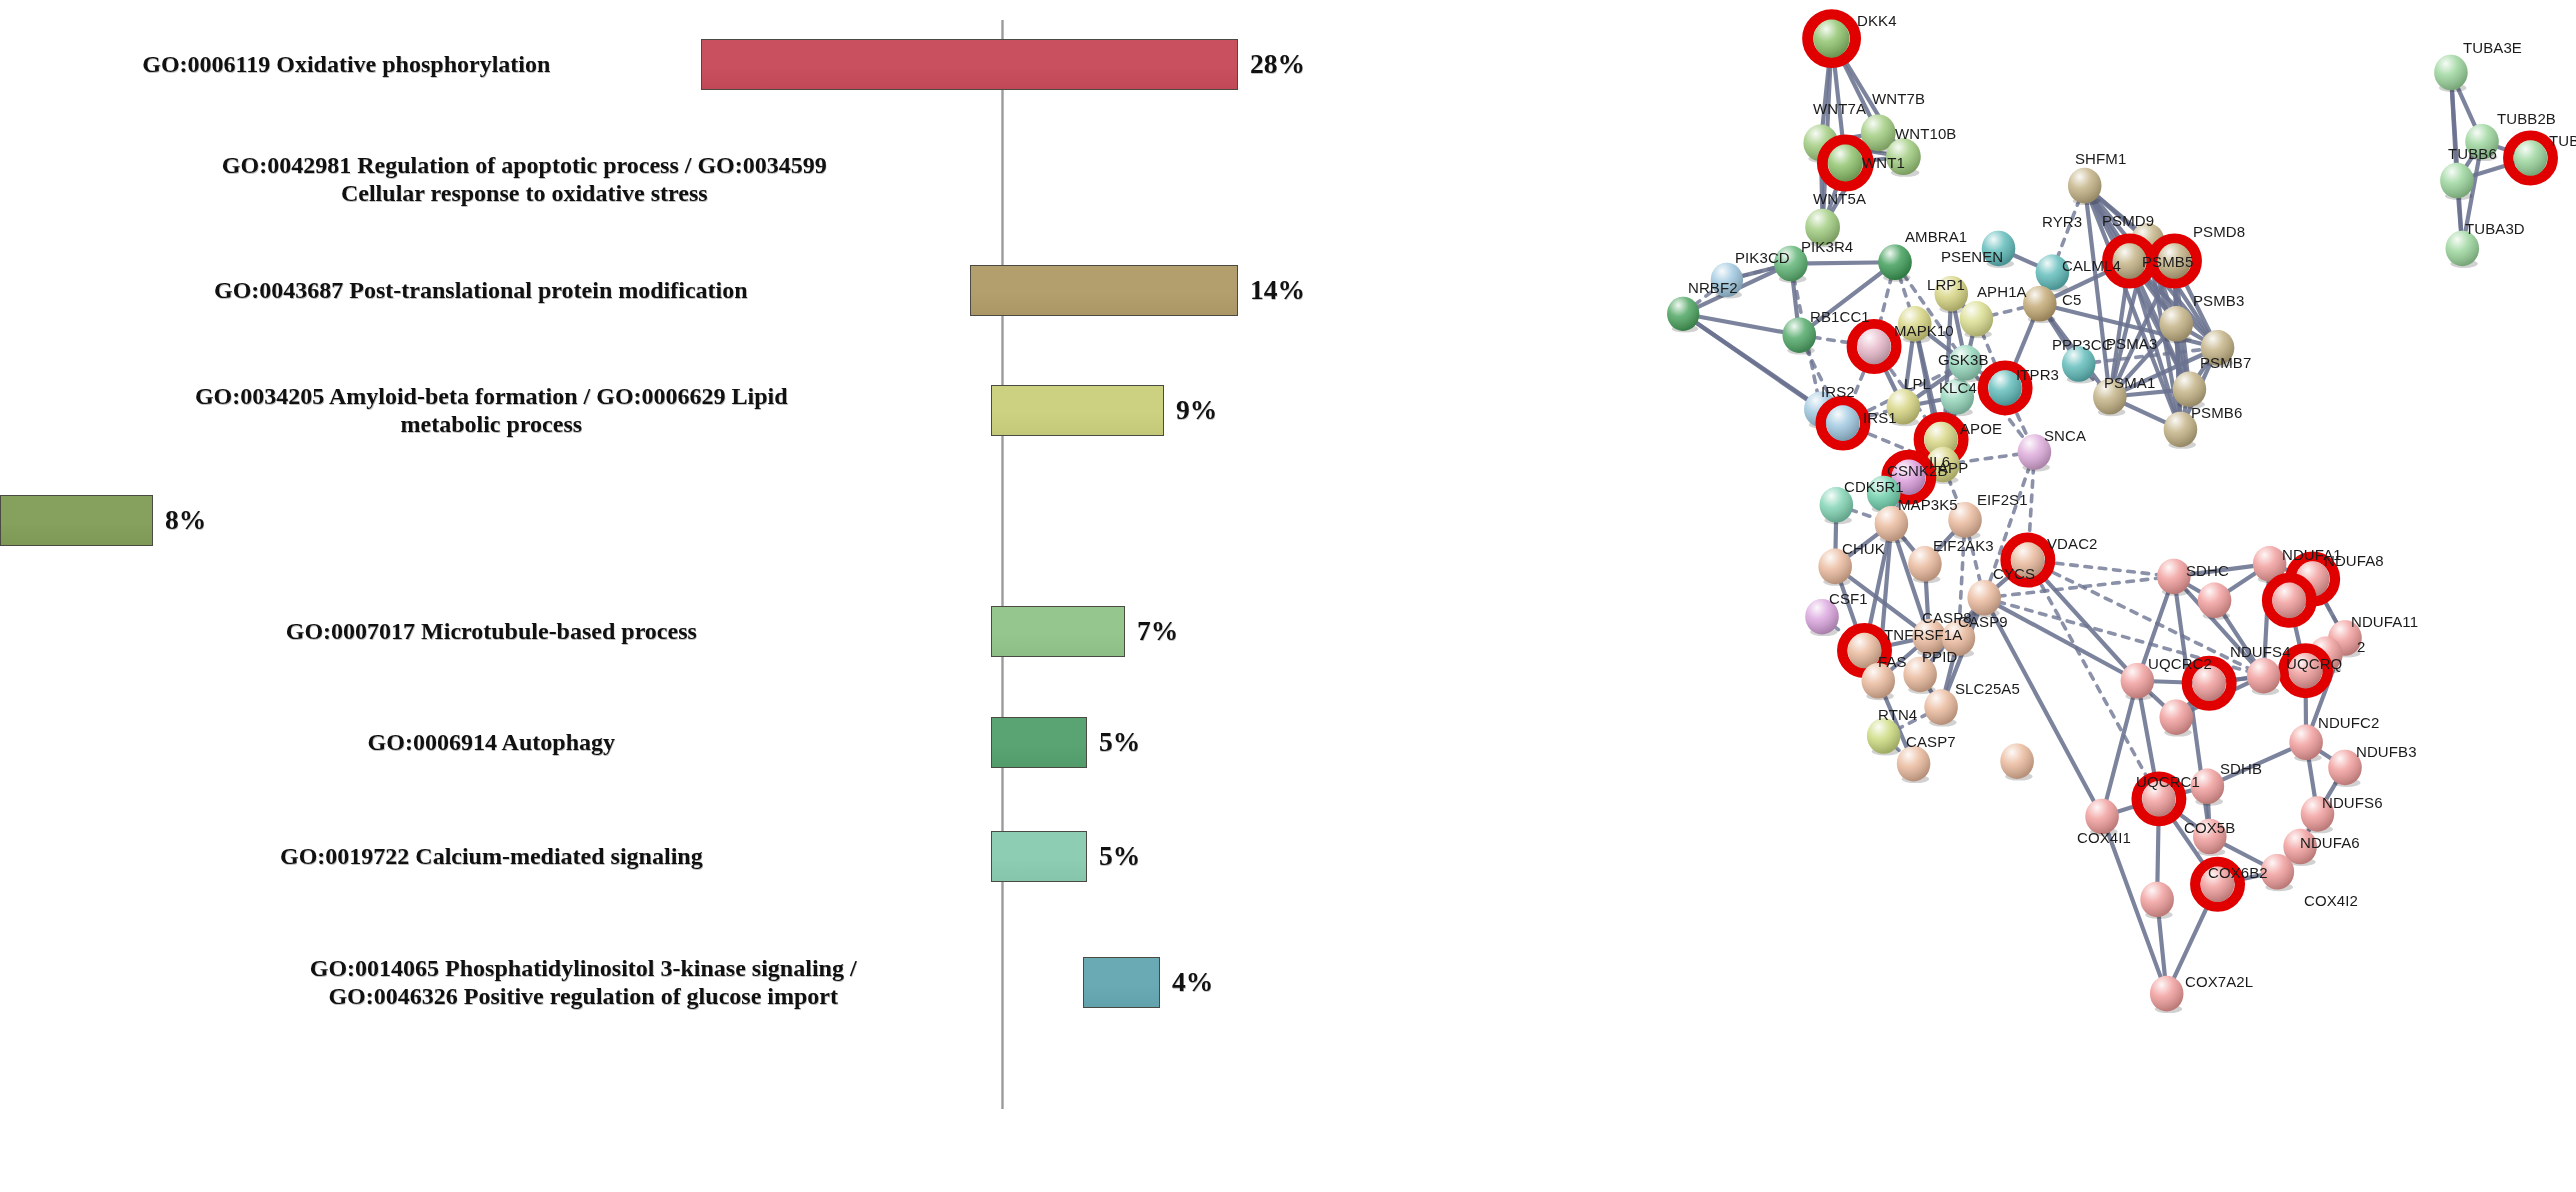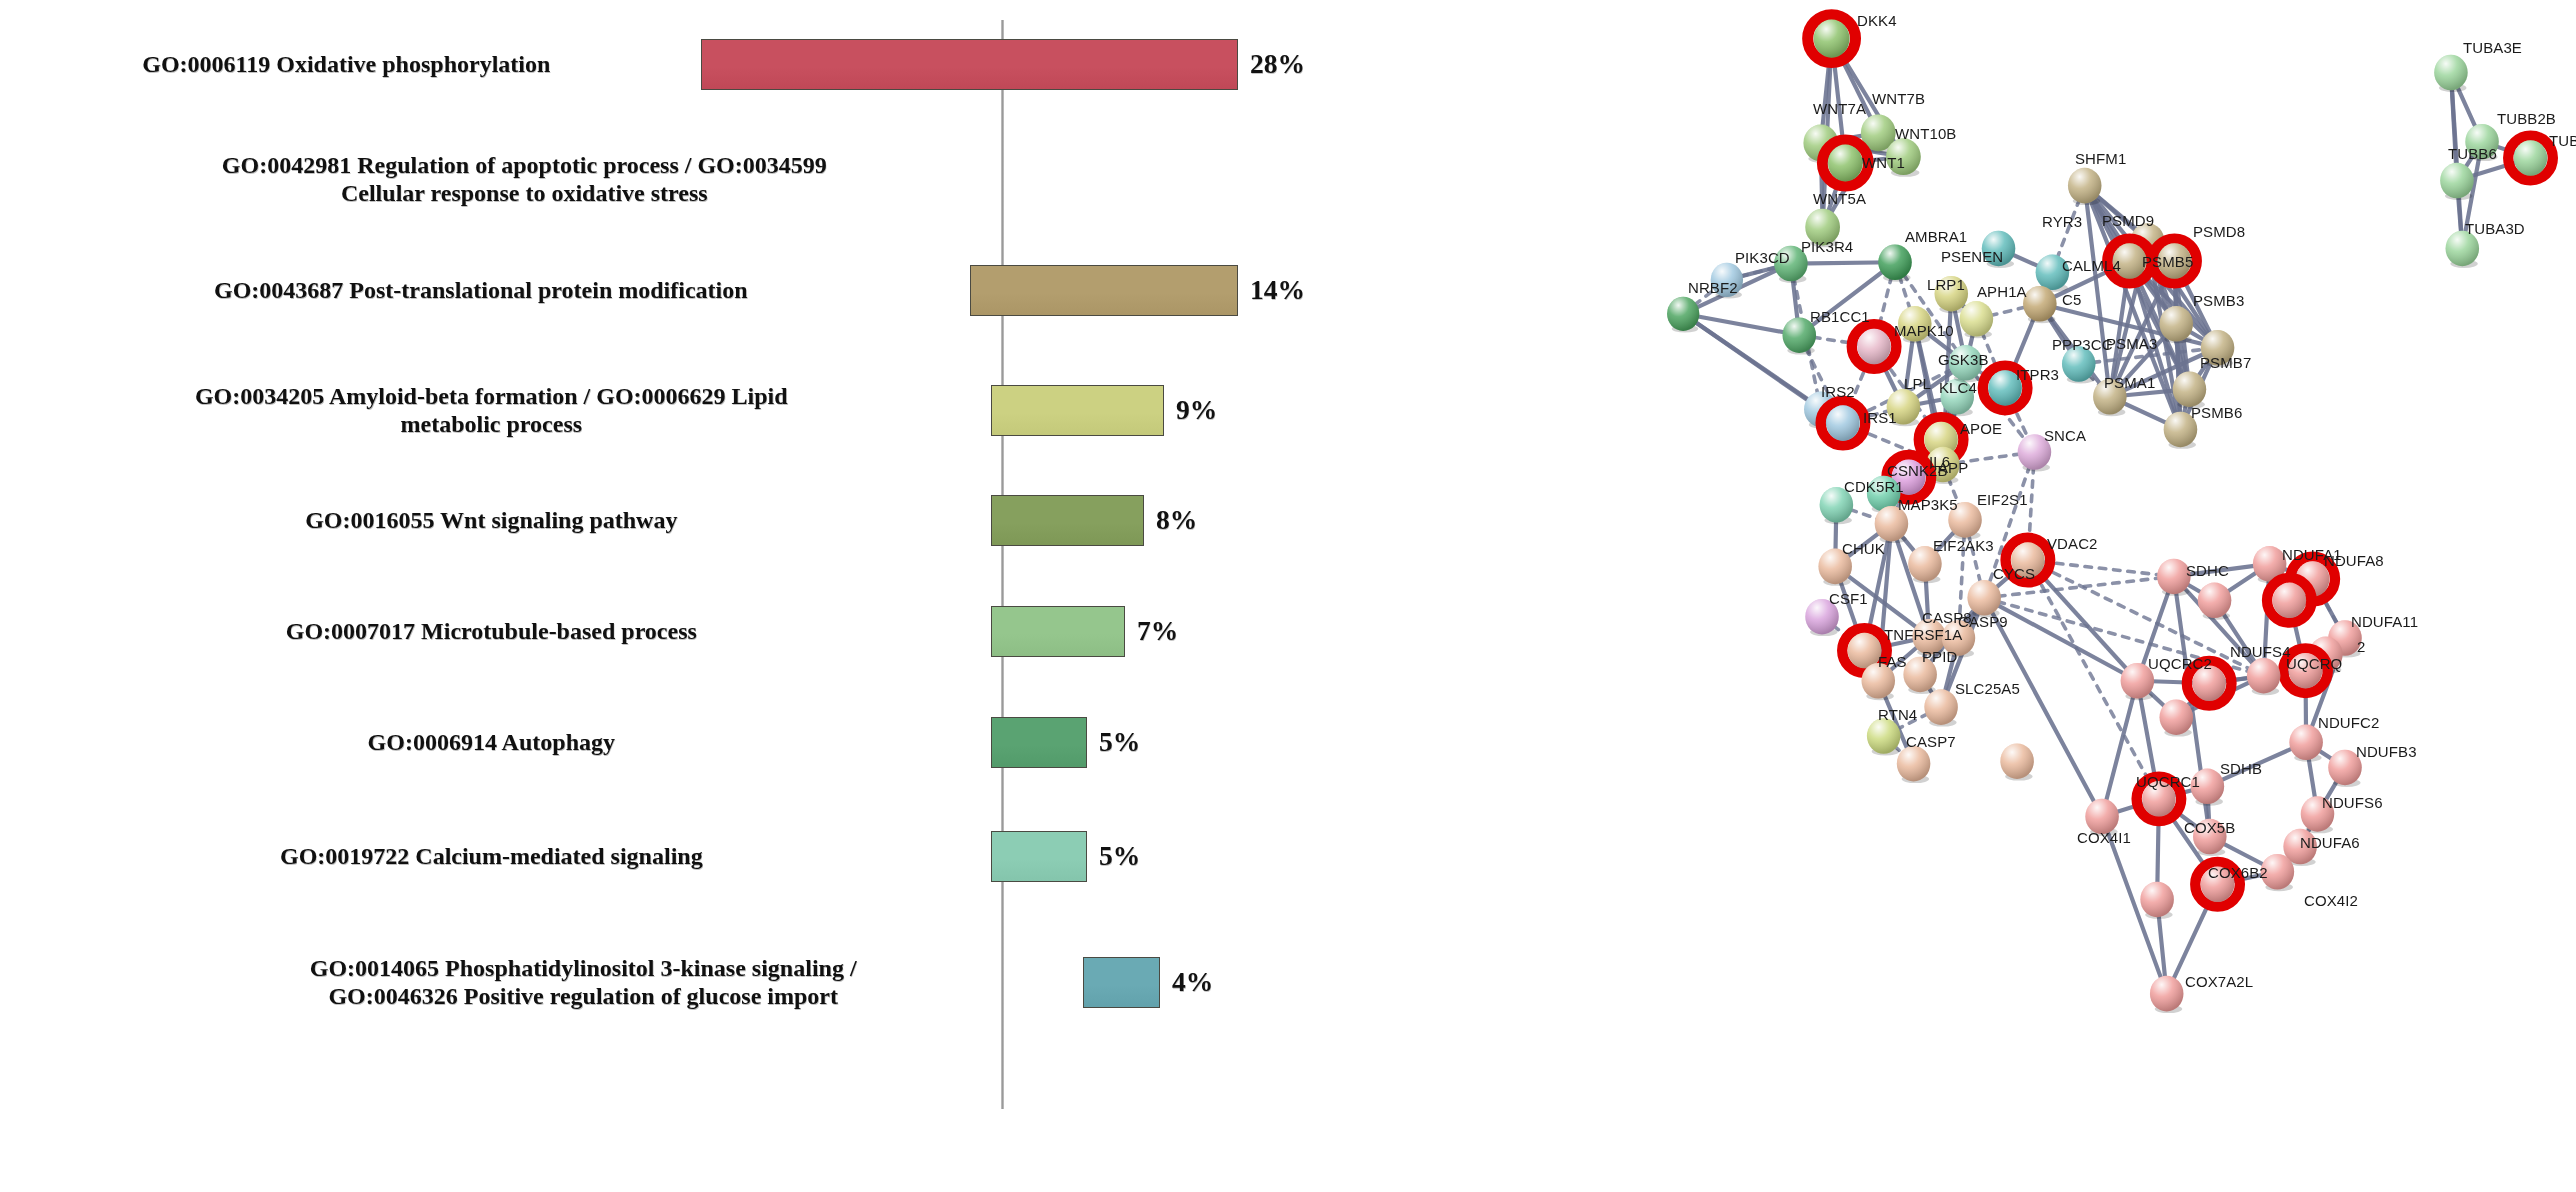--- a/index.html
+++ b/index.html
@@ -52,21 +52,20 @@
           </div>
         </div>
         <div class="row" style="top: 368px; height: 84px;">
           <div class="lab">GO:0034205 Amyloid-beta formation / GO:0006629 Lipid<br><span>metabolic process</span></div>
           <div class="barwrap">
             <div class="bar" style="width: 173px; background: linear-gradient(rgb(204, 209, 130) 0%, rgb(204, 209, 130) 55%, rgb(196, 201, 122) 100%);"></div>
             <div class="pct">9%</div>
           </div>
         </div>
         <div class="row" style="top: 478px; height: 84px;">
-          <div class="lab">GO:0016055 Wnt signaling pathway</div>
           <div class="barwrap">
             <div class="bar" style="width: 153px; background: linear-gradient(rgb(134, 160, 94) 0%, rgb(134, 160, 94) 55%, rgb(126, 152, 86) 100%);"></div>
             <div class="pct">8%</div>
           </div>
         </div>
         <div class="row" style="top: 589px; height: 84px;">
           <div class="lab">GO:0007017 Microtubule-based process</div>
           <div class="barwrap">
             <div class="bar" style="width: 134px; background: linear-gradient(rgb(149, 198, 141) 0%, rgb(149, 198, 141) 55%, rgb(141, 190, 133) 100%);"></div>
             <div class="pct">7%</div>

